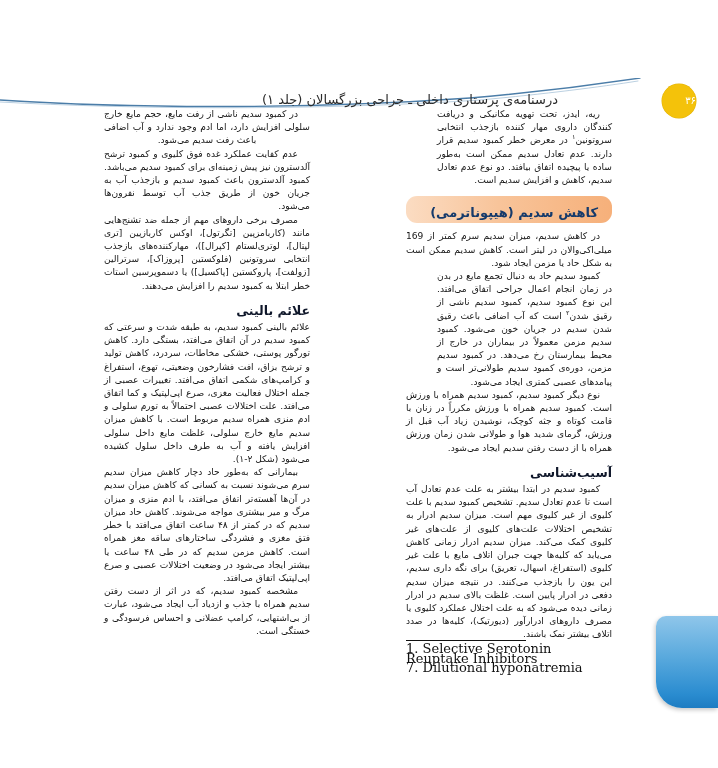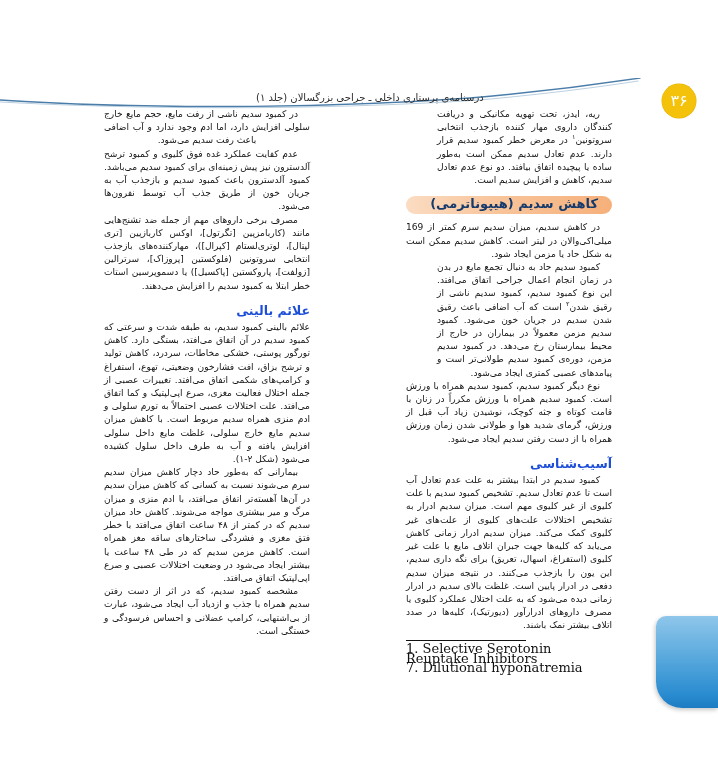--- a/index.html
+++ b/index.html
@@ -21,46 +21,46 @@
     position: absolute;
     left: 0;
     top: 78px;
     width: 718px;
     height: 40px;
     overflow: hidden;
     pointer-events: none;
   }
   .header-title {
     position: absolute;
-    right: 132px;
+    right: 160px;
     top: 92px;
     width: 330px;
-    text-align: left;
-    direction: rtl;
-    font-size: 10px;
+    text-align: right;
+    direction: rtl;
+    font-size: 13px;
     color: #2b2b2b;
     letter-spacing: 0px;
     white-space: nowrap;
   }
   .page-num-badge {
     position: absolute;
     right: 22px;
     top: 84px;
     width: 34px;
     height: 34px;
     border-radius: 50%;
     background: #f4c20a;
     box-shadow: 0 0 0 0.5px #e2b207;
   }
   .page-num-badge span {
     display: block;
     width: 100%;
-    text-align: center;
+    text-align: right;
     line-height: 34px;
-    font-size: 16px;
+    font-size: 10px;
     color: #ffffff;
     font-weight: normal;
     direction: rtl;
   }
 
   
   .col {
     position: absolute;
     top: 108px;
     width: 206px;
@@ -82,30 +82,30 @@
   }
   .col p.noind { text-indent: 0; }
   .col p.center-last { text-align-last: center; }
   .col p.right-last { text-align-last: right; margin-left: 31px; }
 
   
   .h-orange {
     margin: 9px 0 7px 0;
     background: linear-gradient(to left, #f6b07a 0%, #f8c49a 55%, #fbdcc2 100%);
     border-radius: 11px;
-    padding: 1px 14px 4px 14px;
+    padding: 10px 14px 4px 14px;
     color: #153a6b;
     font-size: 13px;
     text-align: right;
     font-weight: bold;
     direction: rtl;
   }
   .h-blue {
     margin: 11px 0 4px 0;
-    color: #1d4ed8;
+    color: #0f172a;
     font-size: 12.5px;
     font-weight: bold;
     text-align: right;
     direction: rtl;
   }
   sup.fn {
     font-size: 6.5px;
     vertical-align: super;
     line-height: 0;
   }

